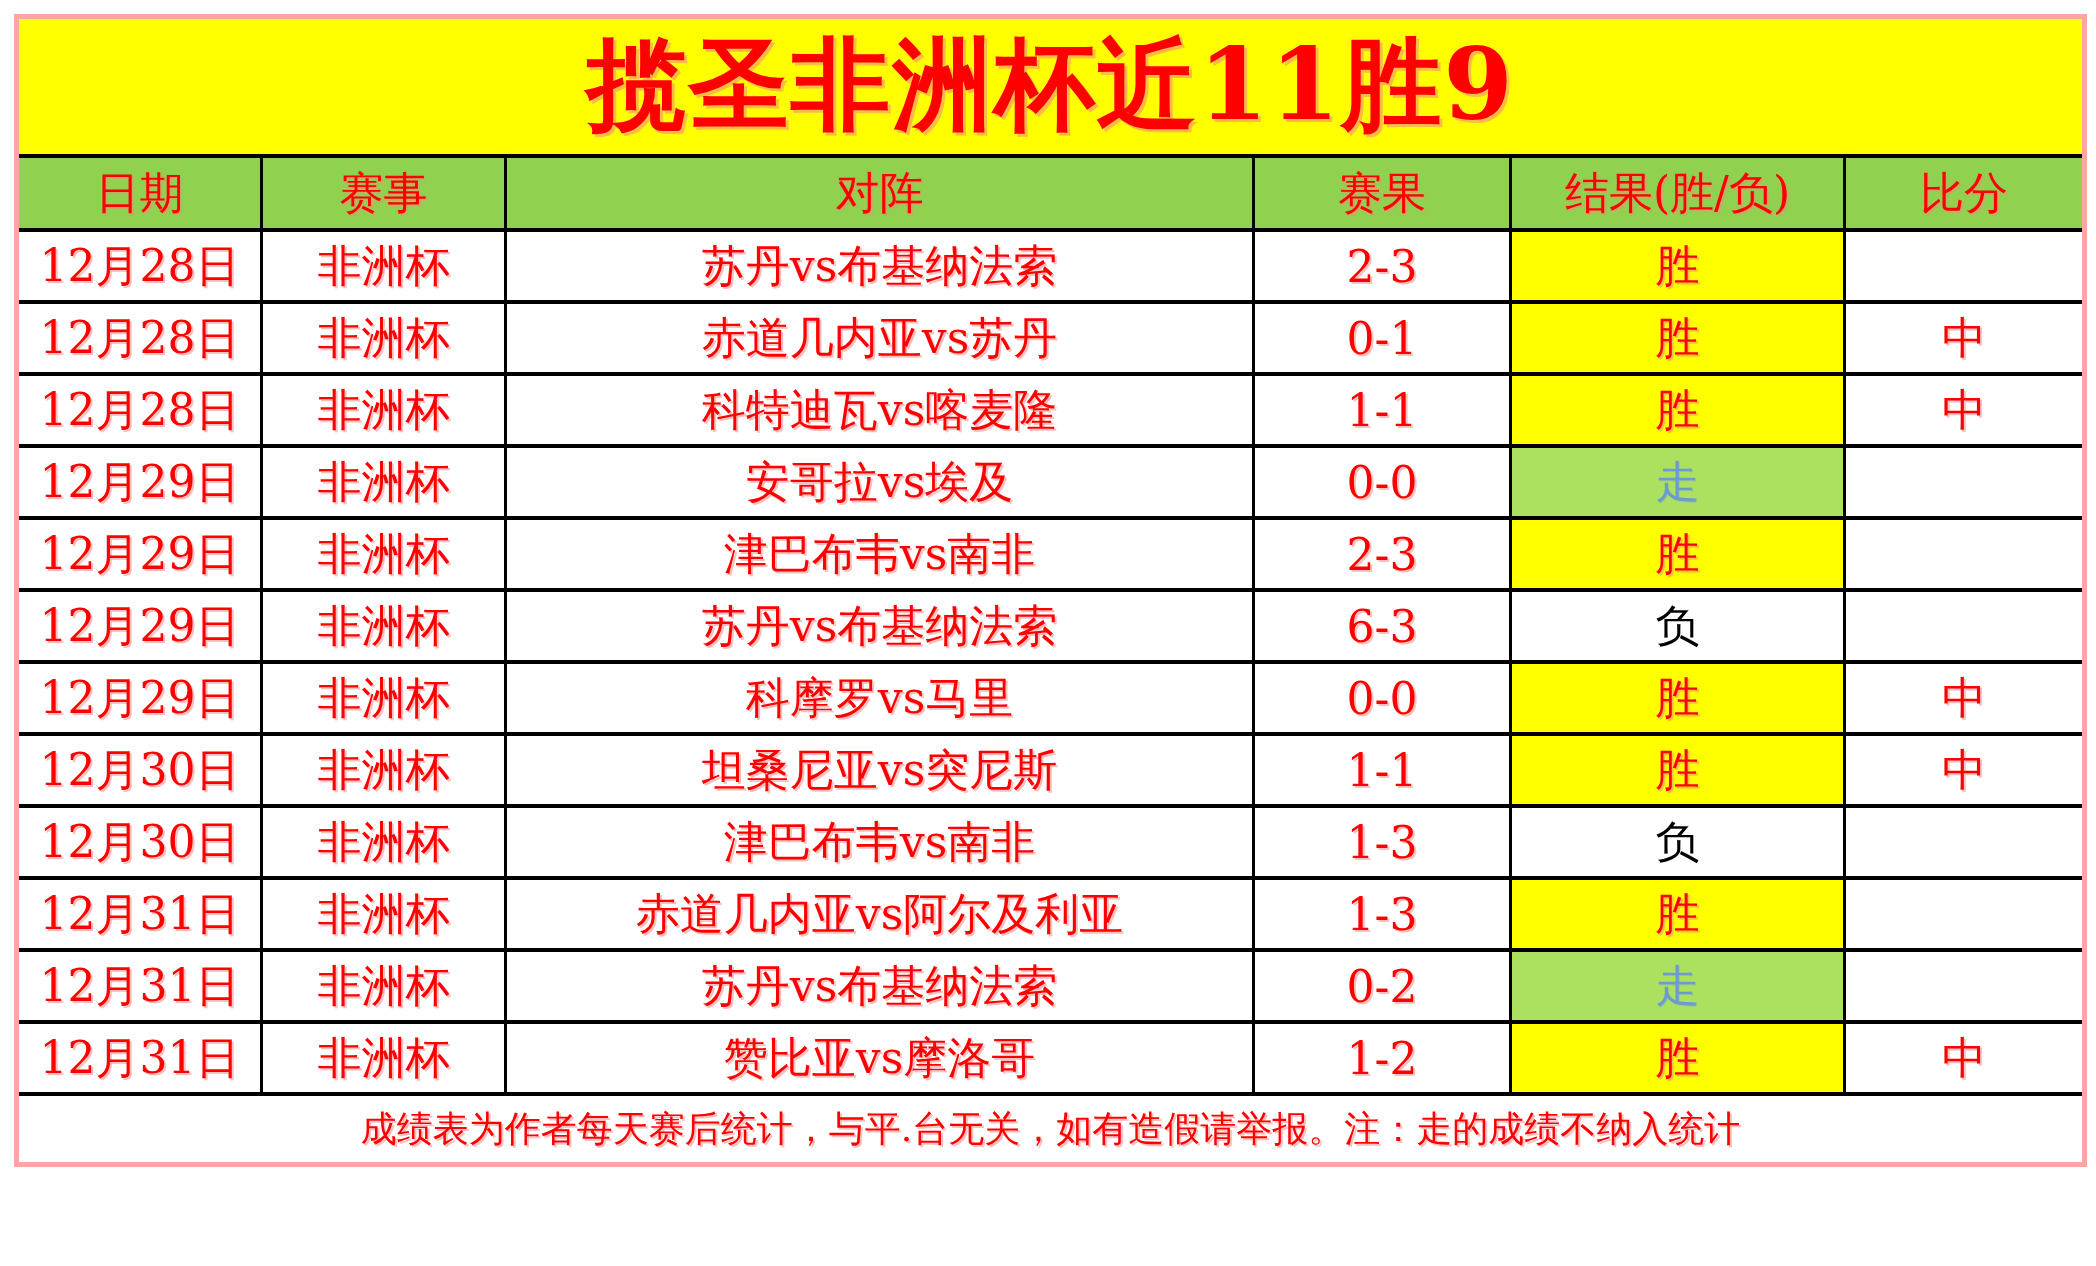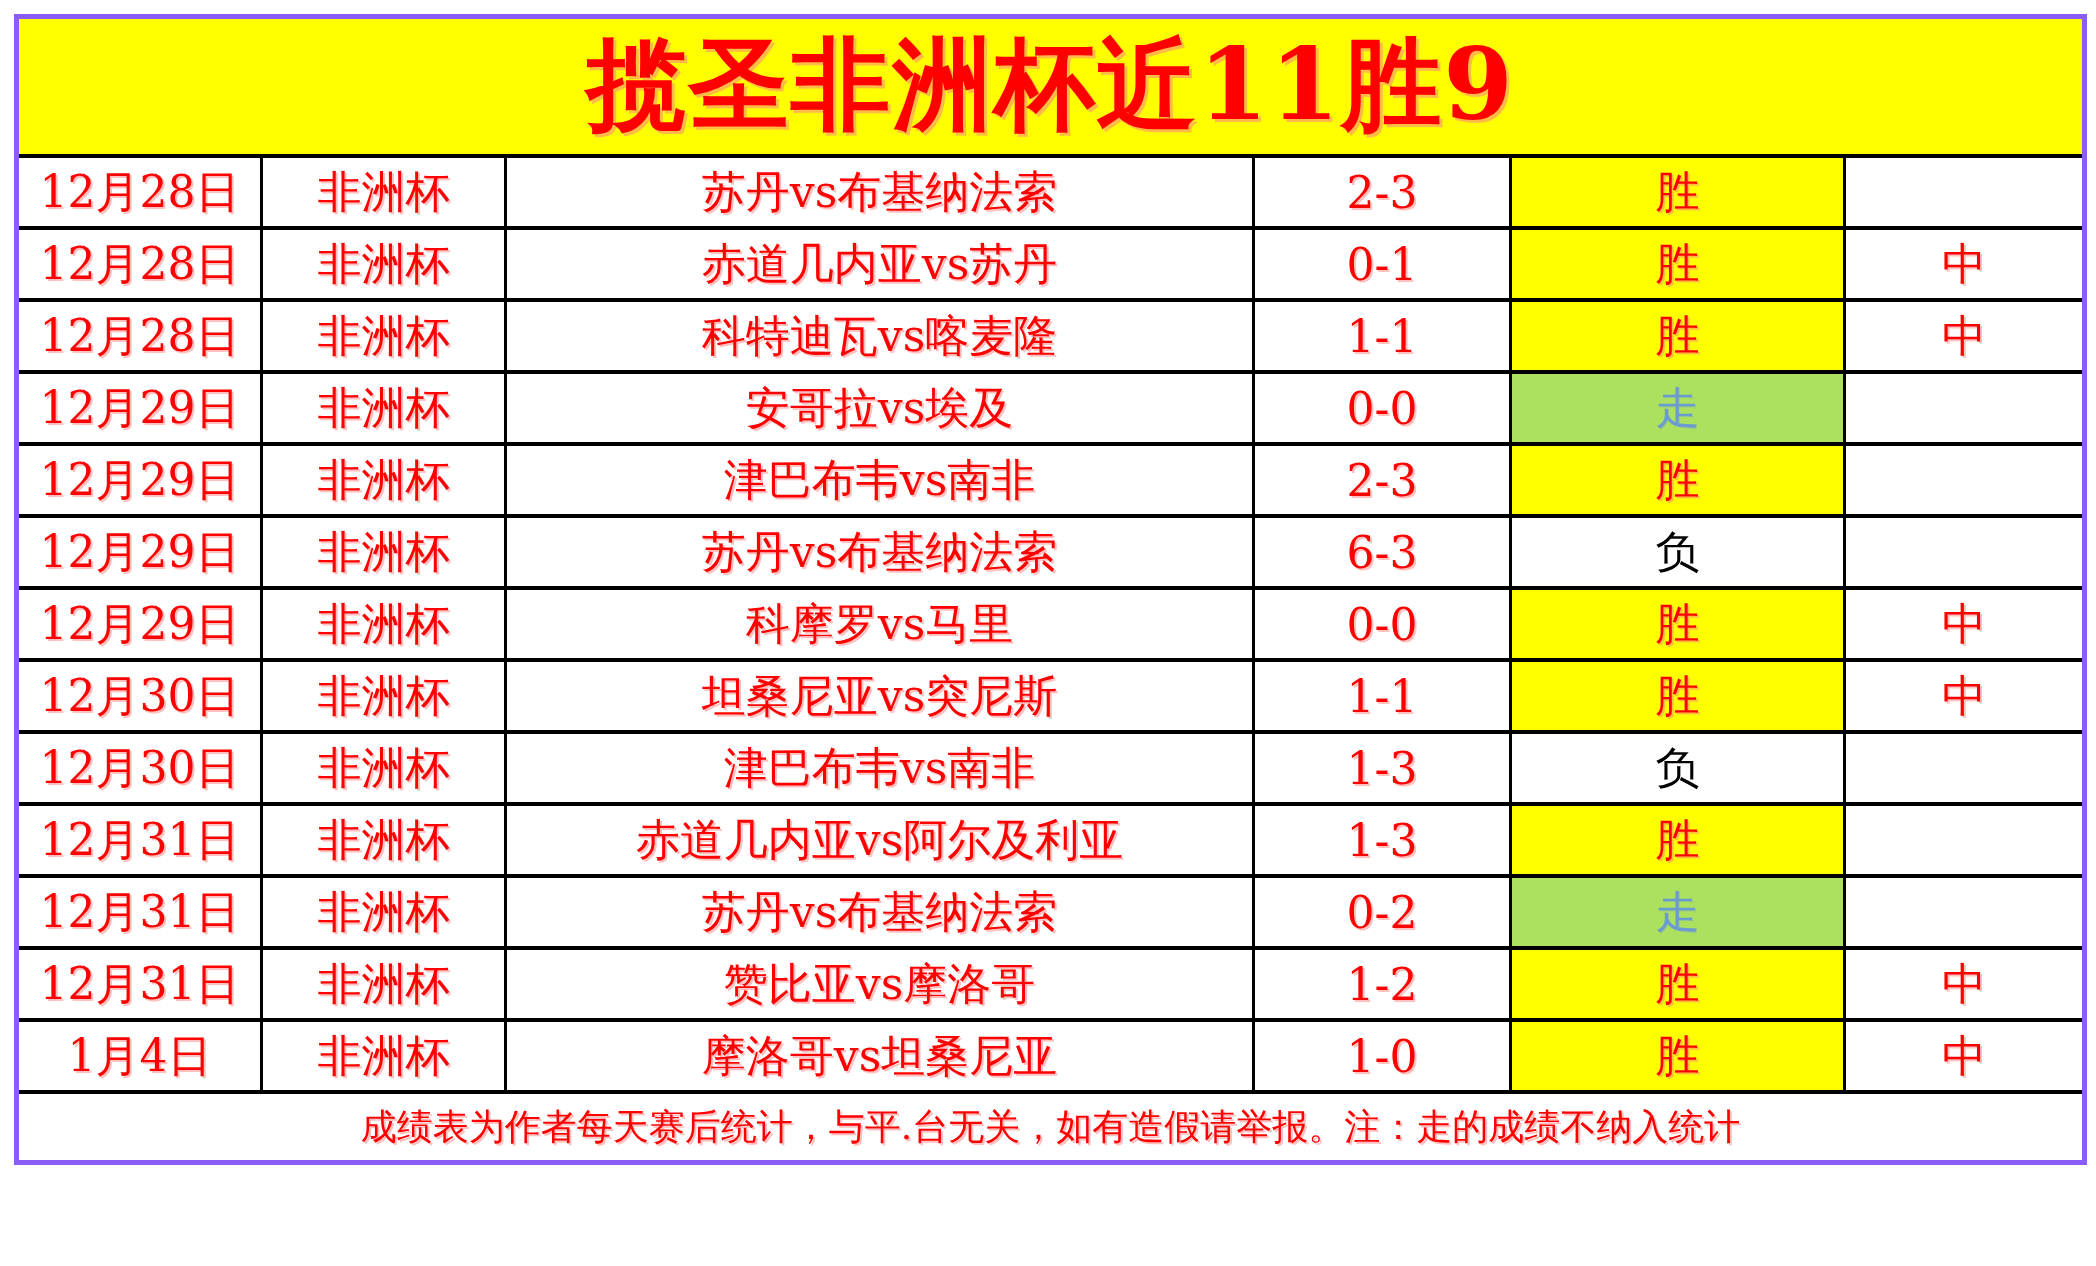--- a/index.html
+++ b/index.html
@@ -24,21 +24,21 @@
     border-top: 4px solid #000;
     border-bottom: 4px solid #000;
     border-left: 3px solid #000;
     border-right: 3px solid #000;
     text-align: center;
     vertical-align: middle;
     padding: 0;
     overflow: hidden;
     white-space: nowrap;
   }
-  table.results { border: 5px solid #8b5cf6; }
+  table.results { border: 5px solid #fca5a5; }
 
   
   td.title-cell {
     height: 132px;
     background: #FFFF00;
     color: #FF0000;
     font-size: 100px;
     font-weight: bold;
     letter-spacing: 2px;
     text-shadow: 3px 3px 0 rgba(255,130,130,0.55);
@@ -91,20 +91,28 @@
     <col style="width:244px">
     <col style="width:748px">
     <col style="width:257px">
     <col style="width:334px">
     <col style="width:240px">
   </colgroup>
   <tbody>
     <tr class="title-row">
       <td colspan="6" class="title-cell">揽圣非洲杯近11胜9</td>
     </tr>
+    <tr class="header-row">
+      <td>日期</td>
+      <td>赛事</td>
+      <td>对阵</td>
+      <td>赛果</td>
+      <td>结果(胜/负)</td>
+      <td>比分</td>
+    </tr>
   </tbody>
   <tbody>
       <tr class="data-row">
     <td>12月28日</td>
     <td>非洲杯</td>
     <td>苏丹vs布基纳法索</td>
     <td>2-3</td>
     <td class="res-win">胜</td>
     <td></td>
   </tr>
@@ -186,28 +194,20 @@
     <td>苏丹vs布基纳法索</td>
     <td>0-2</td>
     <td class="res-push">走</td>
     <td></td>
   </tr>
       <tr class="data-row">
     <td>12月31日</td>
     <td>非洲杯</td>
     <td>赞比亚vs摩洛哥</td>
     <td>1-2</td>
-    <td class="res-win">胜</td>
-    <td>中</td>
-  </tr>
-      <tr class="data-row">
-    <td>1月4日</td>
-    <td>非洲杯</td>
-    <td>摩洛哥vs坦桑尼亚</td>
-    <td>1-0</td>
     <td class="res-win">胜</td>
     <td>中</td>
   </tr>
     </tbody>
   <tbody>
     <tr class="footer-row">
       <td colspan="6" class="footer-cell">成绩表为作者每天赛后统计，与平.台无关，如有造假请举报。注：走的成绩不纳入统计</td>
     </tr>
   </tbody>
 </table>

